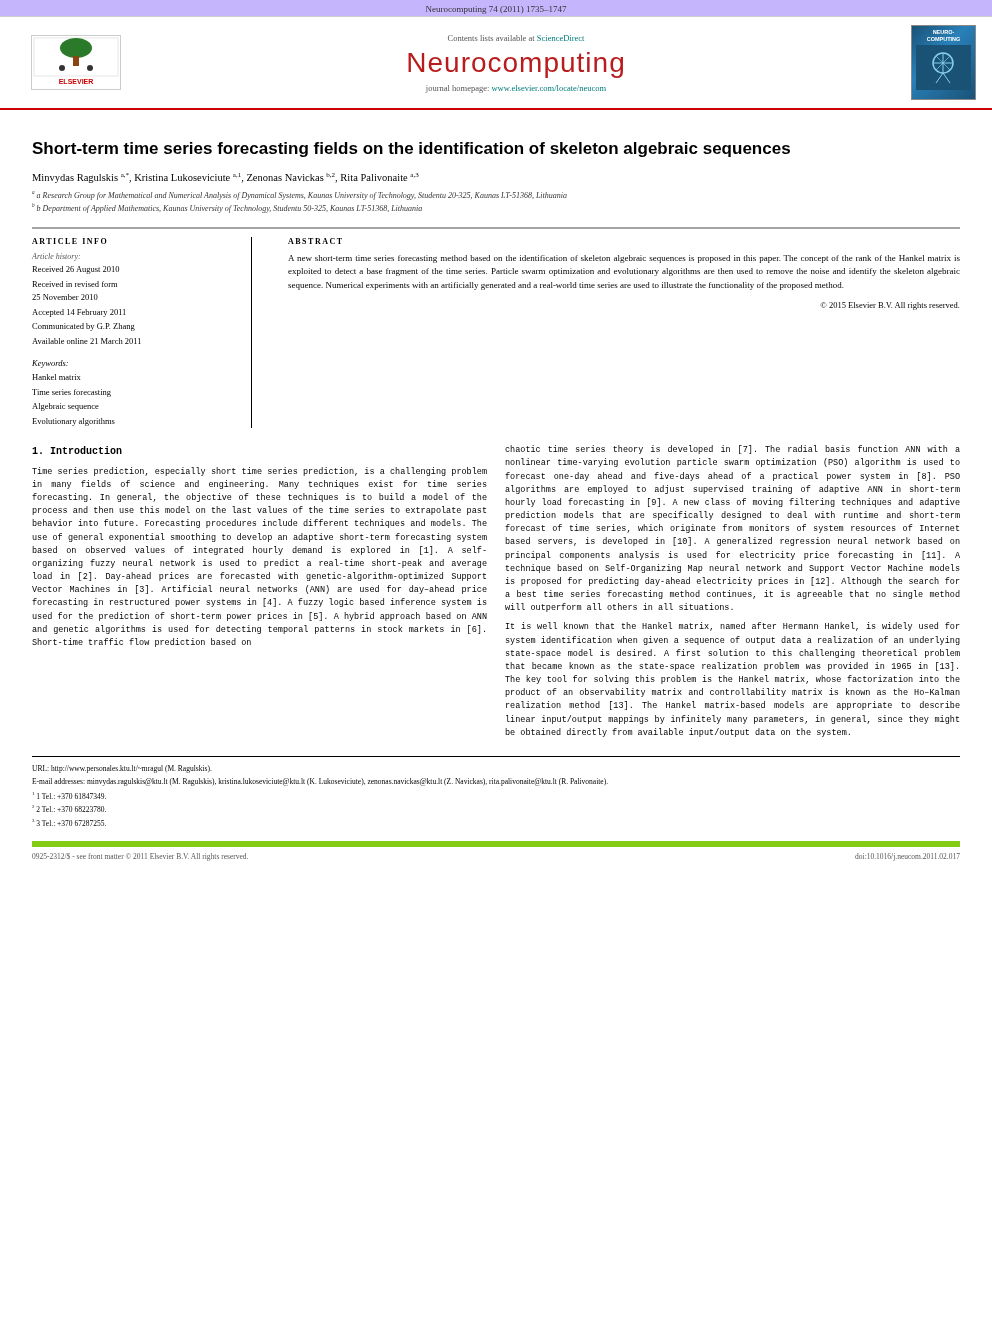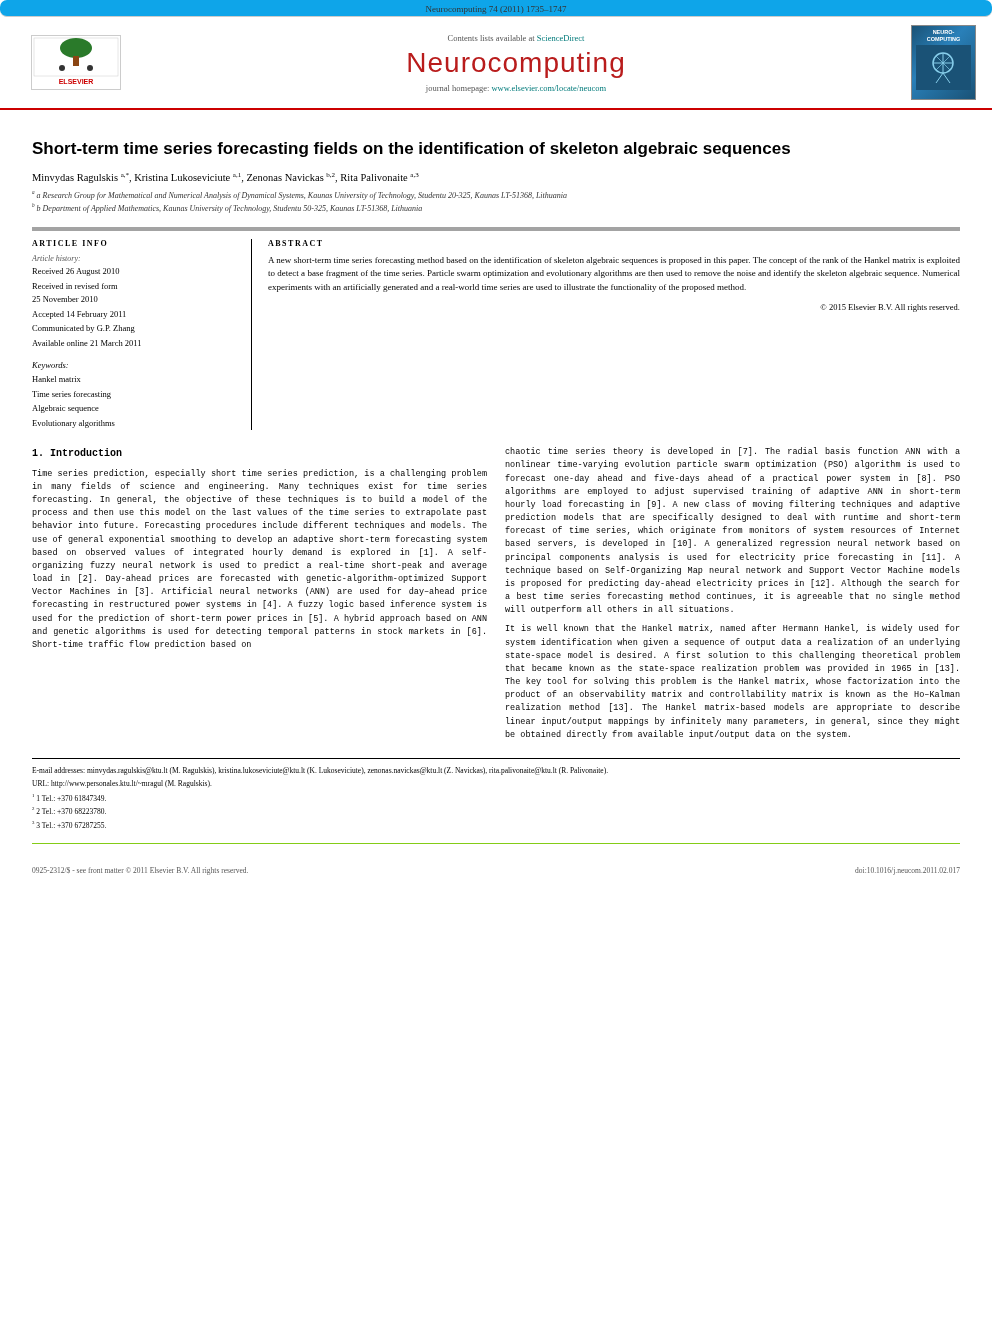--- a/index.html
+++ b/index.html
@@ -12,22 +12,21 @@
       font-size: 10px;
     }
 
     
     .top-bar {
       text-align: center;
       font-size: 9px;
       color: #333;
       padding: 4px 0 2px;
       border-bottom: 1px solid #ccc;
-      background: #0ea5e9;
-      border-radius: 7px;
+      background: #c4b5fd;
     }
 
     
     .masthead {
       display: flex;
       align-items: center;
       padding: 8px 16px;
       border-bottom: 2px solid #c00;
       background: #fff;
     }
@@ -143,23 +142,23 @@
       margin-bottom: 12px;
       line-height: 1.5;
     }
     .affiliations .aff-item {
       margin-bottom: 1px;
     }
 
     
     .two-col {
       display: flex;
-      gap: 12px;
+      gap: 32px;
       margin-bottom: 16px;
-      border-top: 4px solid #a3a3a3;
+      border-top: 2px solid #a3a3a3;
       padding-top: 8px;
     }
     .left-col {
       width: 220px;
       min-width: 220px;
       border-right: 1px solid #000;
       padding-right: 14px;
     }
     .right-col {
       flex: 1;
@@ -252,22 +251,22 @@
       line-height: 1.5;
       color: #000;
     }
     .footnotes-area .fn-item {
       margin-bottom: 2px;
     }
 
     
     .bottom-bar {
       margin-top: 12px;
-      border-top: 1px solid #84cc16;
-      padding-top: 22px;
+      border-top: 6px solid #84cc16;
+      padding-top: 5px;
       font-size: 7.5px;
       color: #555;
       display: flex;
       justify-content: space-between;
     }
 
     a { color: #007a7a; text-decoration: none; }
 
     sup { font-size: 65%; vertical-align: super; }
   </style>
@@ -394,22 +393,22 @@
     </div>
 
     <div class="body-col">
       <p>chaotic time series theory is developed in [7]. The radial basis function ANN with a nonlinear time-varying evolution particle swarm optimization (PSO) algorithm is used to forecast one-day ahead and five-days ahead of a practical power system in [8]. PSO algorithms are employed to adjust supervised training of adaptive ANN in short-term hourly load forecasting in [9]. A new class of moving filtering techniques and adaptive prediction models that are specifically designed to deal with runtime and short-term forecast of time series, which originate from monitors of system resources of Internet based servers, is developed in [10]. A generalized regression neural network based on principal components analysis is used for electricity price forecasting in [11]. A technique based on Self-Organizing Map neural network and Support Vector Machine models is proposed for predicting day-ahead electricity prices in [12]. Although the search for a best time series forecasting method continues, it is agreeable that no single method will outperform all others in all situations.</p>
       <p>It is well known that the Hankel matrix, named after Hermann Hankel, is widely used for system identification when given a sequence of output data a realization of an underlying state-space model is desired. A first solution to this challenging theoretical problem that became known as the state-space realization problem was provided in 1965 in [13]. The key tool for solving this problem is the Hankel matrix, whose factorization into the product of an observability matrix and controllability matrix is known as the Ho–Kalman realization method [13]. The Hankel matrix-based models are appropriate to describe linear input/output mappings by infinitely many parameters, in general, since they might be obtained directly from available input/output data on the system.</p>
     </div>
 
   </div>
 
   <div class="footnotes-area">
+    <div class="fn-item">URL: http://www.personales.ktu.lt/~mragul (M. Ragulskis).</div>
     <div class="fn-item">E-mail addresses: minvydas.ragulskis@ktu.lt (M. Ragulskis), kristina.lukoseviciute@ktu.lt (K. Lukoseviciute), zenonas.navickas@ktu.lt (Z. Navickas), rita.palivonaite@ktu.lt (R. Palivonaite).</div>
-    <div class="fn-item">URL: http://www.personales.ktu.lt/~mragul (M. Ragulskis).</div>
     <div class="fn-item">
       <sup>1</sup> <span>1 Tel.: +370 61847349.</span>
     </div>
     <div class="fn-item">
       <sup>2</sup> <span>2 Tel.: +370 68223780.</span>
     </div>
     <div class="fn-item">
       <sup>3</sup> <span>3 Tel.: +370 67287255.</span>
     </div>
   </div>

